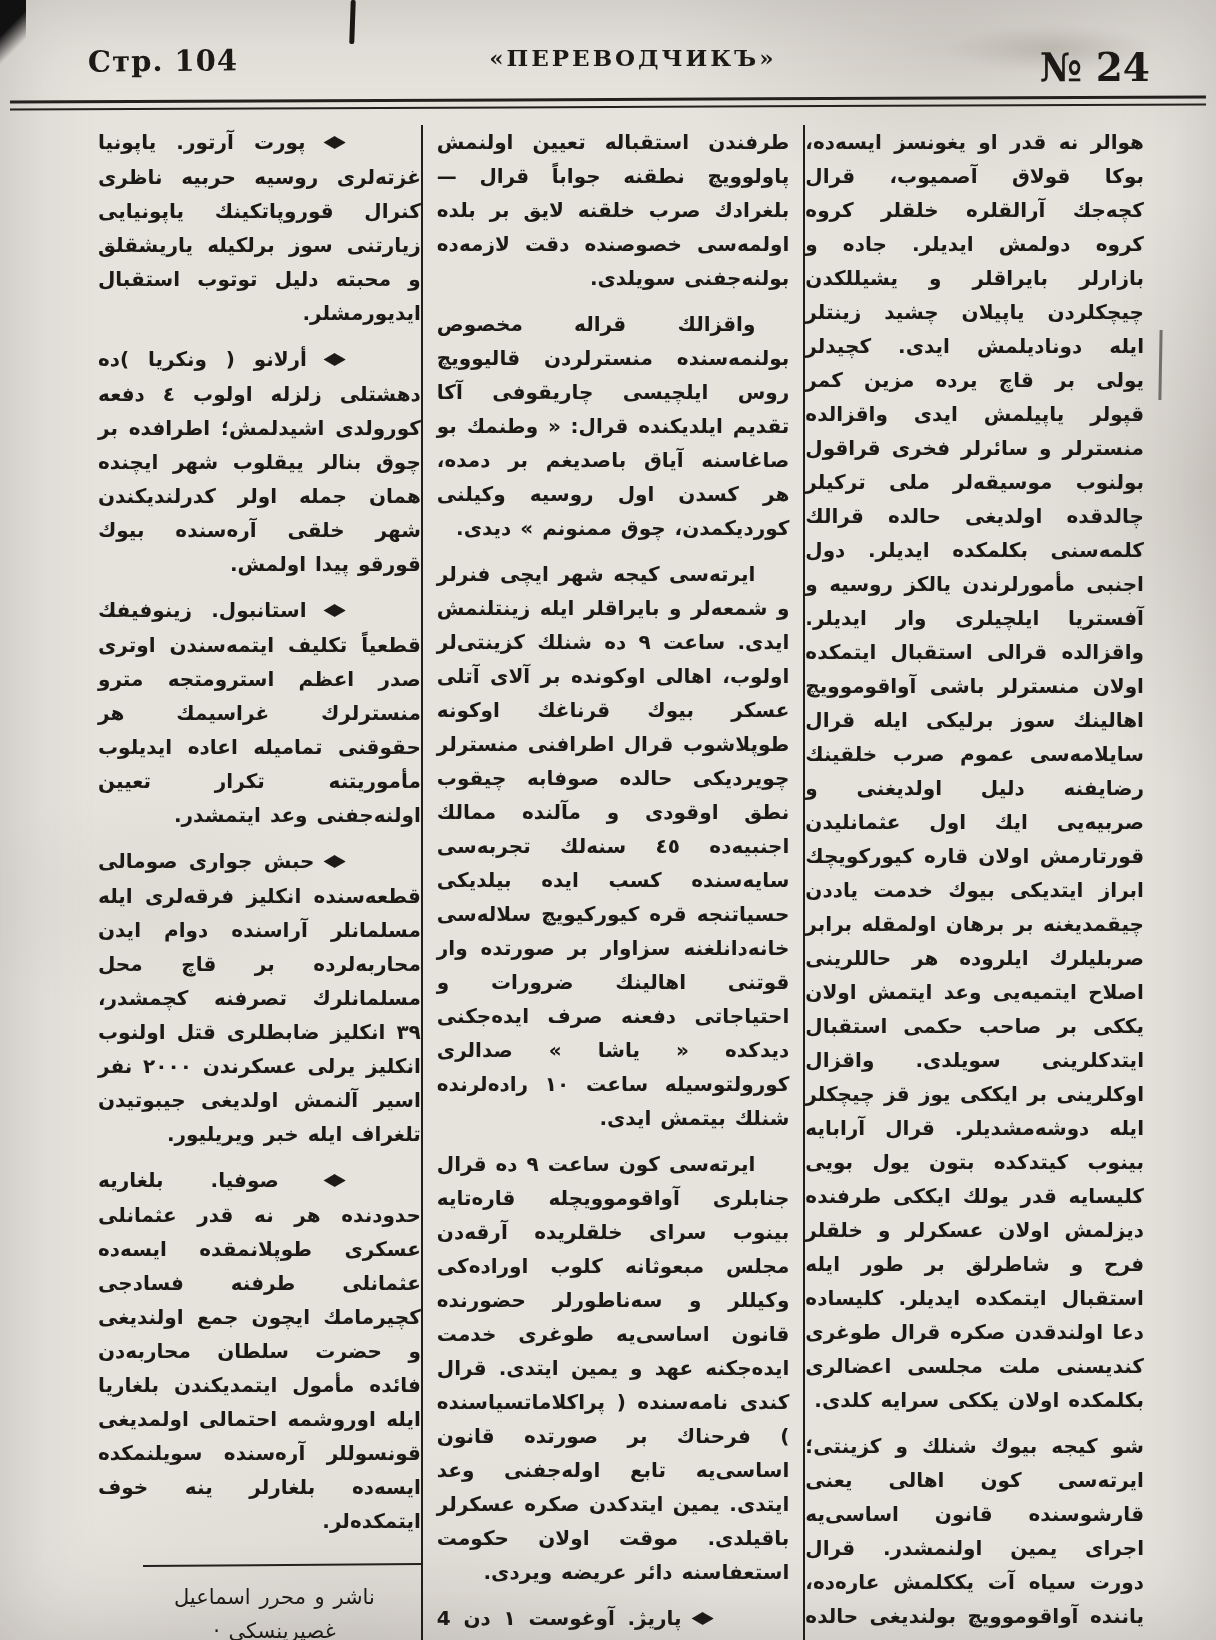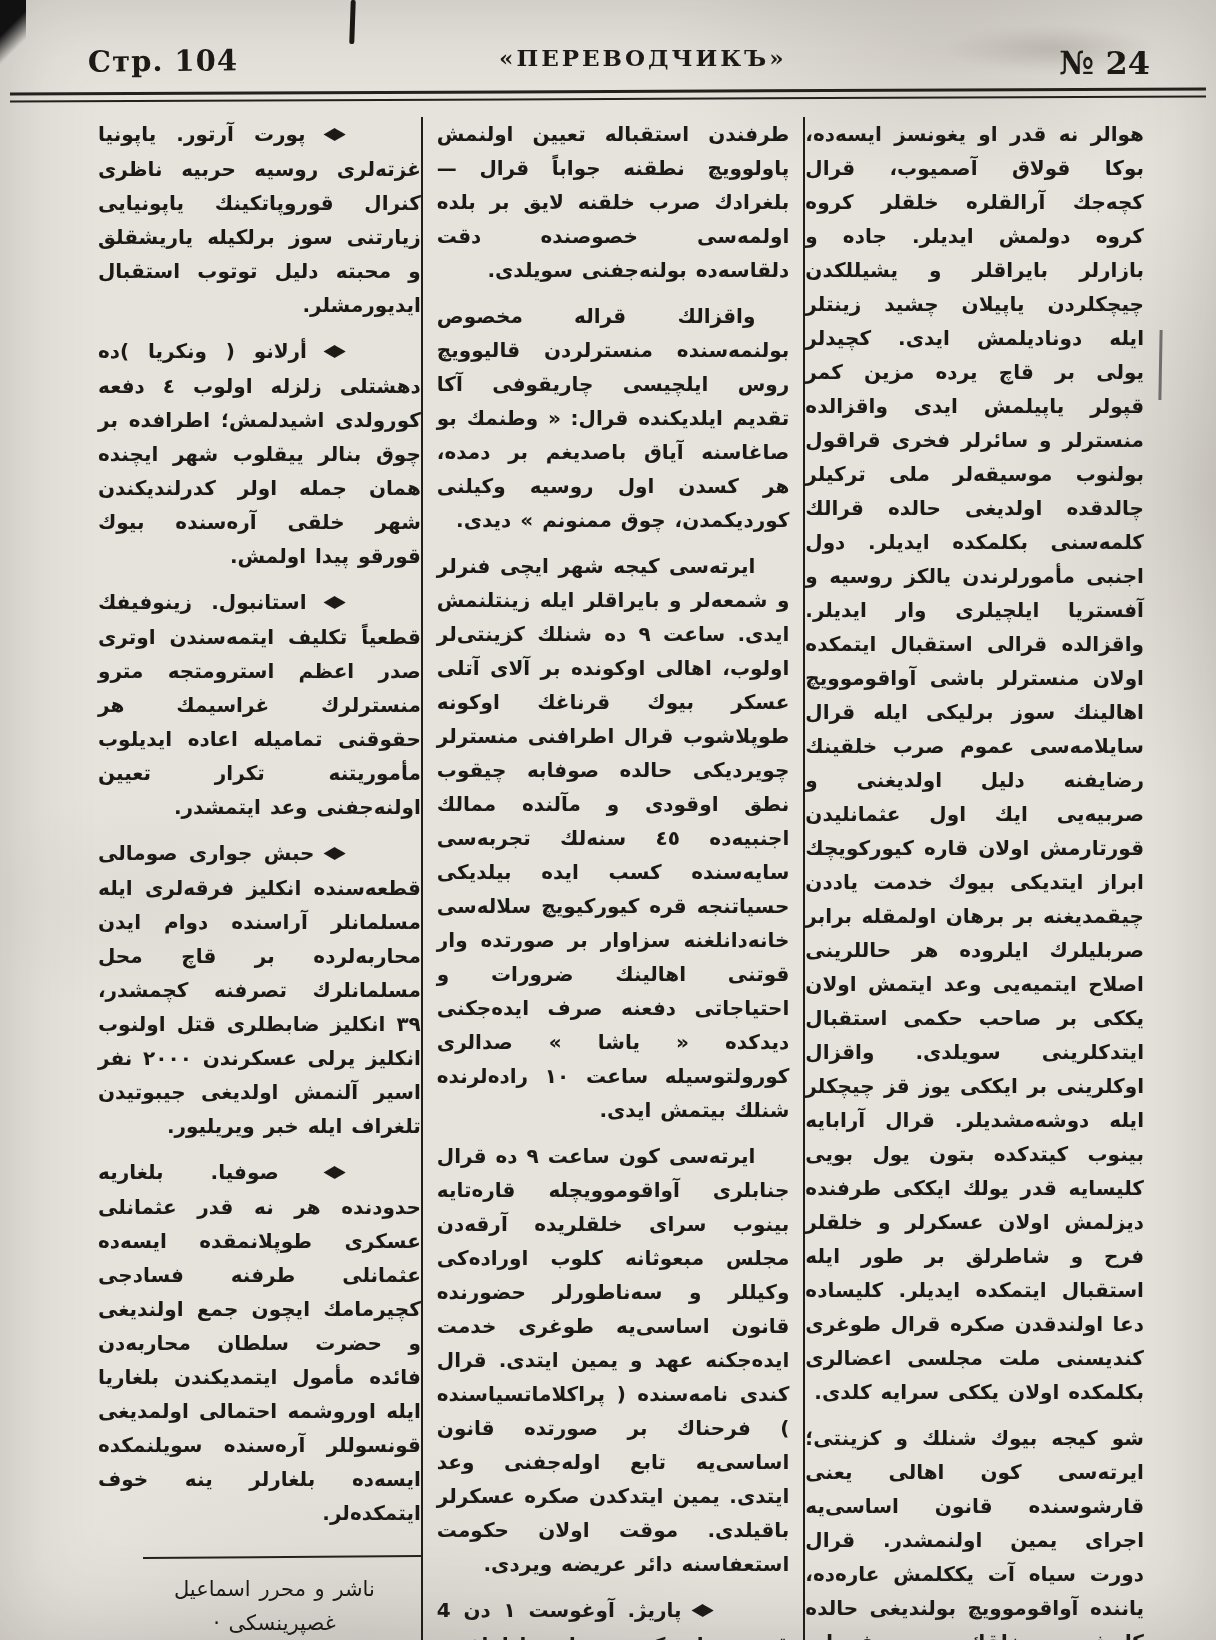--- a/index.html
+++ b/index.html
@@ -38,21 +38,21 @@
   }
 
   .header{
     position:relative;
     display:flex;align-items:flex-start;justify-content:space-between;
     padding:44px 66px 6px 88px;
     font-family:"DejaVu Serif", serif;
   }
   .pageno{font-size:29px;font-weight:bold;letter-spacing:1px;transform:rotate(-0.6deg);}
   .masthead{font-size:23px;font-weight:bold;letter-spacing:3px;transform:translateX(-6px);}
-  .issue{font-size:32px;font-weight:bold;}
+  .issue{font-size:39px;font-weight:bold;}
   .header-rule{
     position:relative;margin:2px 10px 0 10px;height:10px;
     border-top:3px solid #23211e;
     transform:rotate(-0.25deg);
   }
   .header-rule::after{
     content:"";position:absolute;left:0;right:0;top:5px;height:0;
     border-top:2px solid #23211e;
   }
 
@@ -136,21 +136,21 @@
       <p class="para">
         <span class="marker">◆</span>
         <span>صوفيا. بلغاريه حدودنده هر نه قدر عثمانلى عسكرى طوپلانمقده ايسه‌ده عثمانلى طرفنه فسادجى كچيرمامك ايچون جمع اولنديغى و حضرت سلطان محاربه‌دن فائده مأمول ايتمديكندن بلغاريا ايله اوروشمه احتمالى اولمديغى قونسوللر آره‌سنده سويلنمكده ايسه‌ده بلغارلر ينه خوف ايتمكده‌لر.</span>
       </p>
       <div class="footer-rule"></div>
       <p class="publisher">ناشر و محرر اسماعيل غصپرينسكى ·</p>
     </section>
 
     <section class="col col-middle">
       <p class="para no-indent">
-        <span>طرفندن استقباله تعيين اولنمش پاولوويچ نطقنه جواباً قرال — بلغرادك صرب خلقنه لايق بر بلده اولمه‌سى خصوصنده دقت دلقاسه‌ده بولنه‌جفنى سويلدى.</span>
+        <span>طرفندن استقباله تعيين اولنمش پاولوويچ نطقنه جواباً قرال — بلغرادك صرب خلقنه لايق بر بلده اولمه‌سى خصوصنده دقت لازمه‌ده بولنه‌جفنى سويلدى.</span>
       </p>
       <p class="para">
         <span>واقزالك قراله مخصوص بولنمه‌سنده منسترلردن قاليوويچ روس ايلچيسى چاريقوفى آكا تقديم ايلديكنده قرال: « وطنمك بو صاغاسنه آياق باصديغم بر دمده، هر كسدن اول روسيه وكيلنى كورديكمدن، چوق ممنونم » ديدى.</span>
       </p>
       <p class="para">
         <span>ايرته‌سى كيجه شهر ايچى فنرلر و شمعه‌لر و بايراقلر ايله زينتلنمش ايدى. ساعت ٩ ده شنلك كزينتى‌لر اولوب، اهالى اوكونده بر آلاى آتلى عسكر بيوك قرناغك اوكونه طوپلاشوب قرال اطرافنى منسترلر چويرديكى حالده صوفابه چيقوب نطق اوقودى و مآلنده ممالك اجنبيه‌ده ٤٥ سنه‌لك تجربه‌سى سايه‌سنده كسب ايده بيلديكى حسياتنجه قره كيوركيويچ سلاله‌سى خانه‌دانلغنه سزاوار بر صورتده وار قوتنى اهالينك ضرورات و احتياجاتى دفعنه صرف ايده‌جكنى ديدكده « ياشا » صدالرى كورولتوسيله ساعت ١٠ راده‌لرنده شنلك بيتمش ايدى.</span>
       </p>
       <p class="para">
         <span>ايرته‌سى كون ساعت ٩ ده قرال جنابلرى آواقوموويچله قاره‌تايه بينوب سراى خلقلريده آرقه‌دن مجلس مبعوثانه كلوب اوراده‌كى وكيللر و سه‌ناطورلر حضورنده قانون اساسى‌يه طوغرى خدمت ايده‌جكنه عهد و يمين ايتدى. قرال كندى نامه‌سنده ( پراكلاماتسياسنده ) فرحناك بر صورتده قانون اساسى‌يه تابع اوله‌جفنى وعد ايتدى. يمين ايتدكدن صكره عسكرلر باقيلدى. موقت اولان حكومت استعفاسنه دائر عريضه ويردى.</span>
       </p>

